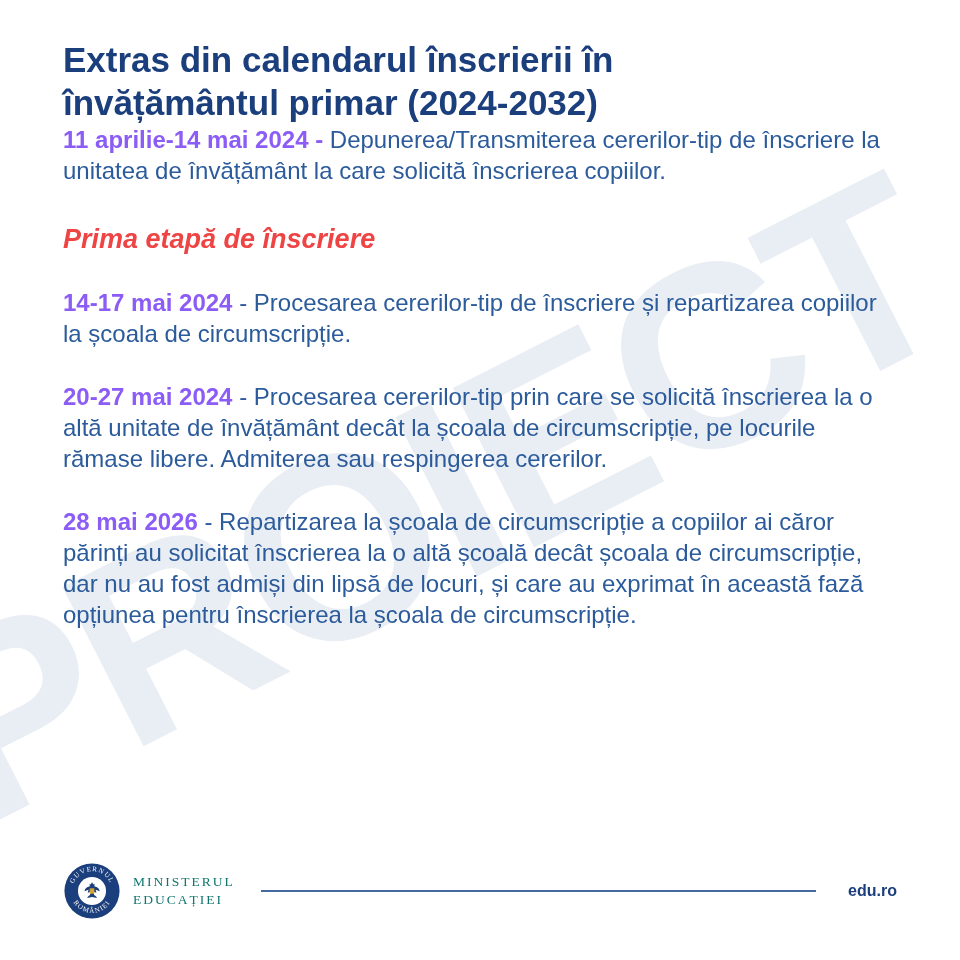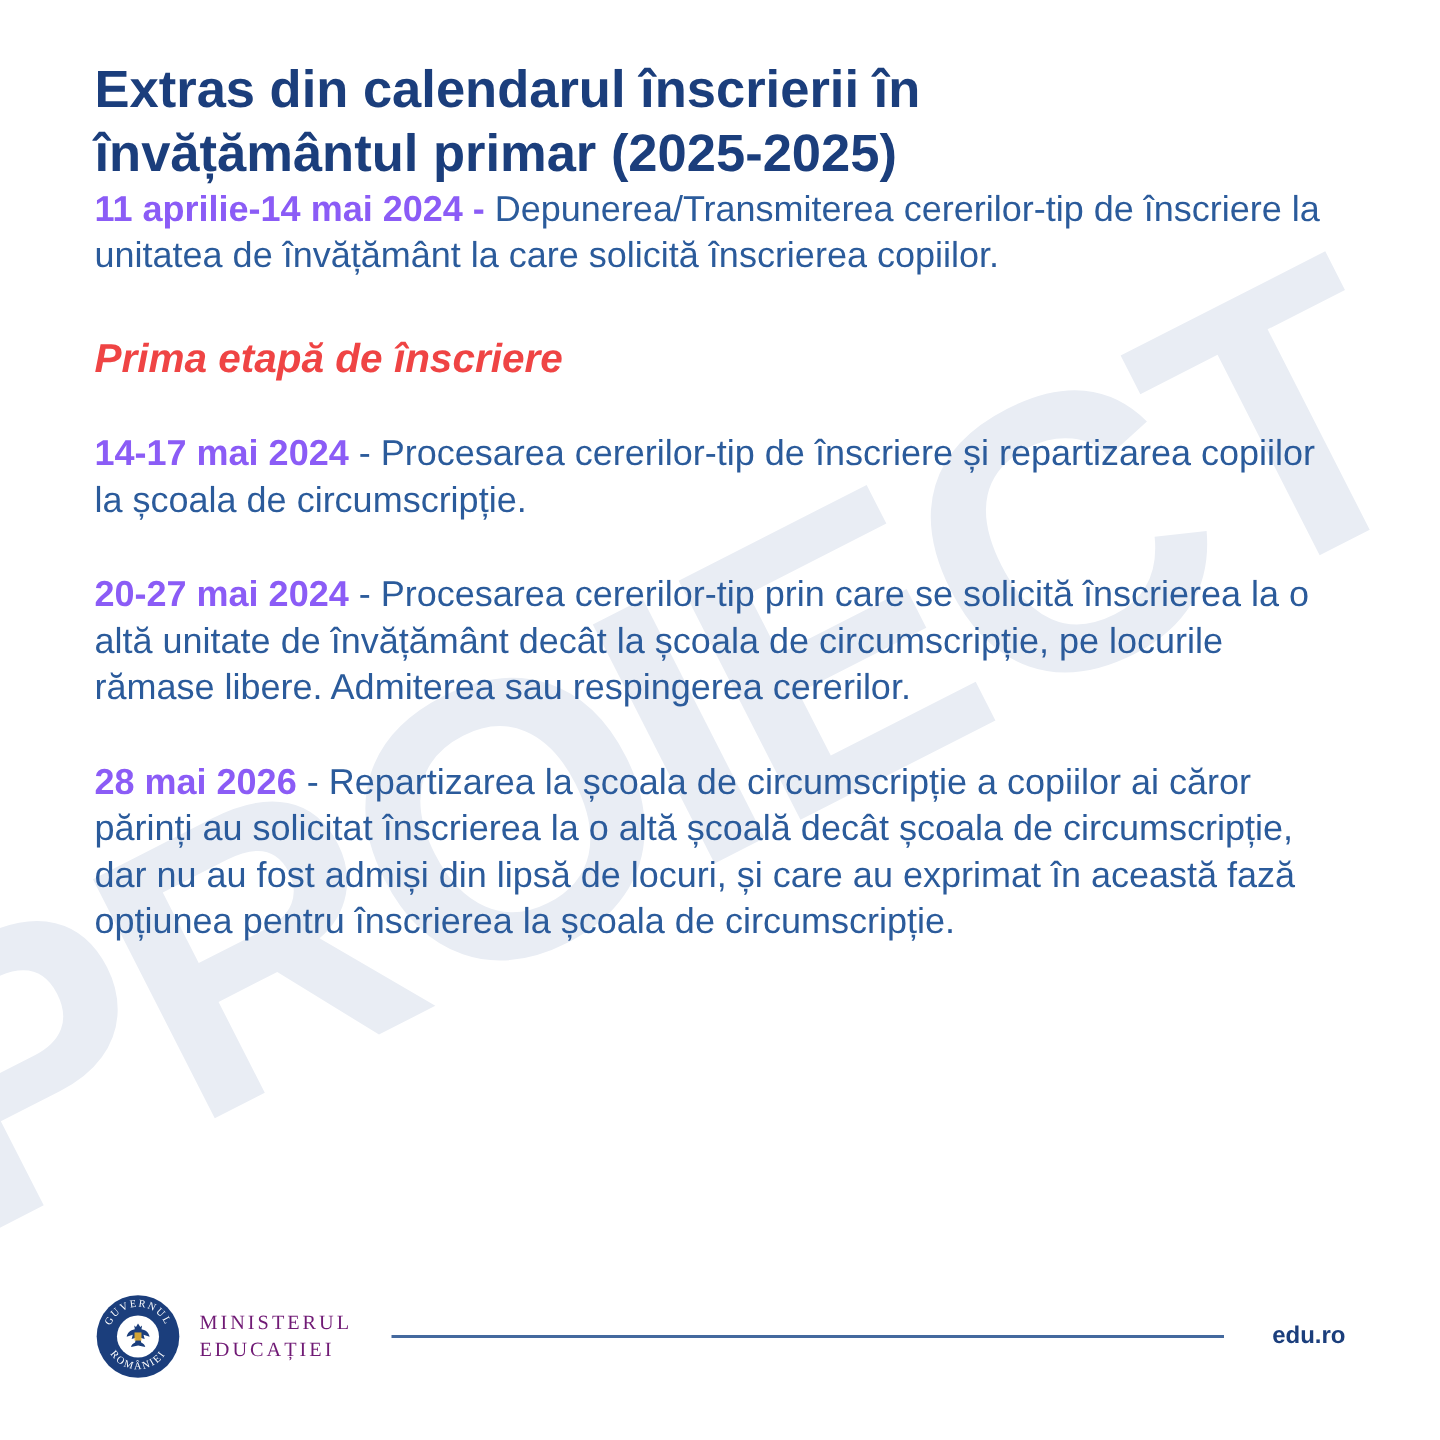--- a/index.html
+++ b/index.html
@@ -61,21 +61,21 @@
     top: 858px;
     height: 66px;
     display: flex;
     align-items: center;
     z-index: 1;
   }
   .seal { width: 58px; height: 58px; flex: 0 0 auto; }
   .ministry {
     margin-left: 12px;
     font-family: "Liberation Serif", serif;
-    color: #701a75;
+    color: #0f766e;
     font-size: 13.5px;
     letter-spacing: 2px;
     line-height: 1.35;
     font-weight: 400;
     flex: 0 0 auto;
   }
   .divider {
     flex: 1 1 auto;
     height: 2px;
     background: #44699e;
@@ -90,21 +90,21 @@
 </style>
 </head>
 <body>
 
 <div class="page">
 
   <div class="watermark">PROIECT</div>
 
   <div class="content">
 
-    <h1 class="title"><span>Extras din calendarul înscrierii în</span><br><span>învățământul primar (2025-2025)</span></h1>
+    <h1 class="title"><span>Extras din calendarul înscrierii în</span><br><span>învățământul primar (2024-2032)</span></h1>
 
     <p class="para"><strong class="date">11 aprilie-14 mai 2024 -</strong><span> Depunerea/Transmiterea cererilor-tip de înscriere la unitatea de învățământ la care solicită înscrierea copiilor.</span></p>
 
     <h2 class="stage-heading">Prima etapă de înscriere</h2>
 
     <p class="para"><strong class="date">14-17 mai 2024</strong><span> - Procesarea cererilor-tip de înscriere și repartizarea copiilor la școala de circumscripție.</span></p>
 
     <p class="para"><strong class="date">20-27 mai 2024</strong><span> - Procesarea cererilor-tip prin care se solicită înscrierea la o altă unitate de învățământ decât la școala de circumscripție, pe locurile rămase libere. Admiterea sau respingerea cererilor.</span></p>
 
     <p class="para"><strong class="date">28 mai 2026</strong><span> - Repartizarea la școala de circumscripție a copiilor ai căror părinți au solicitat înscrierea la o altă școală decât școala de circumscripție, dar nu au fost admiși din lipsă de locuri, și care au exprimat în această fază opțiunea pentru înscrierea la școala de circumscripție.</span></p>

